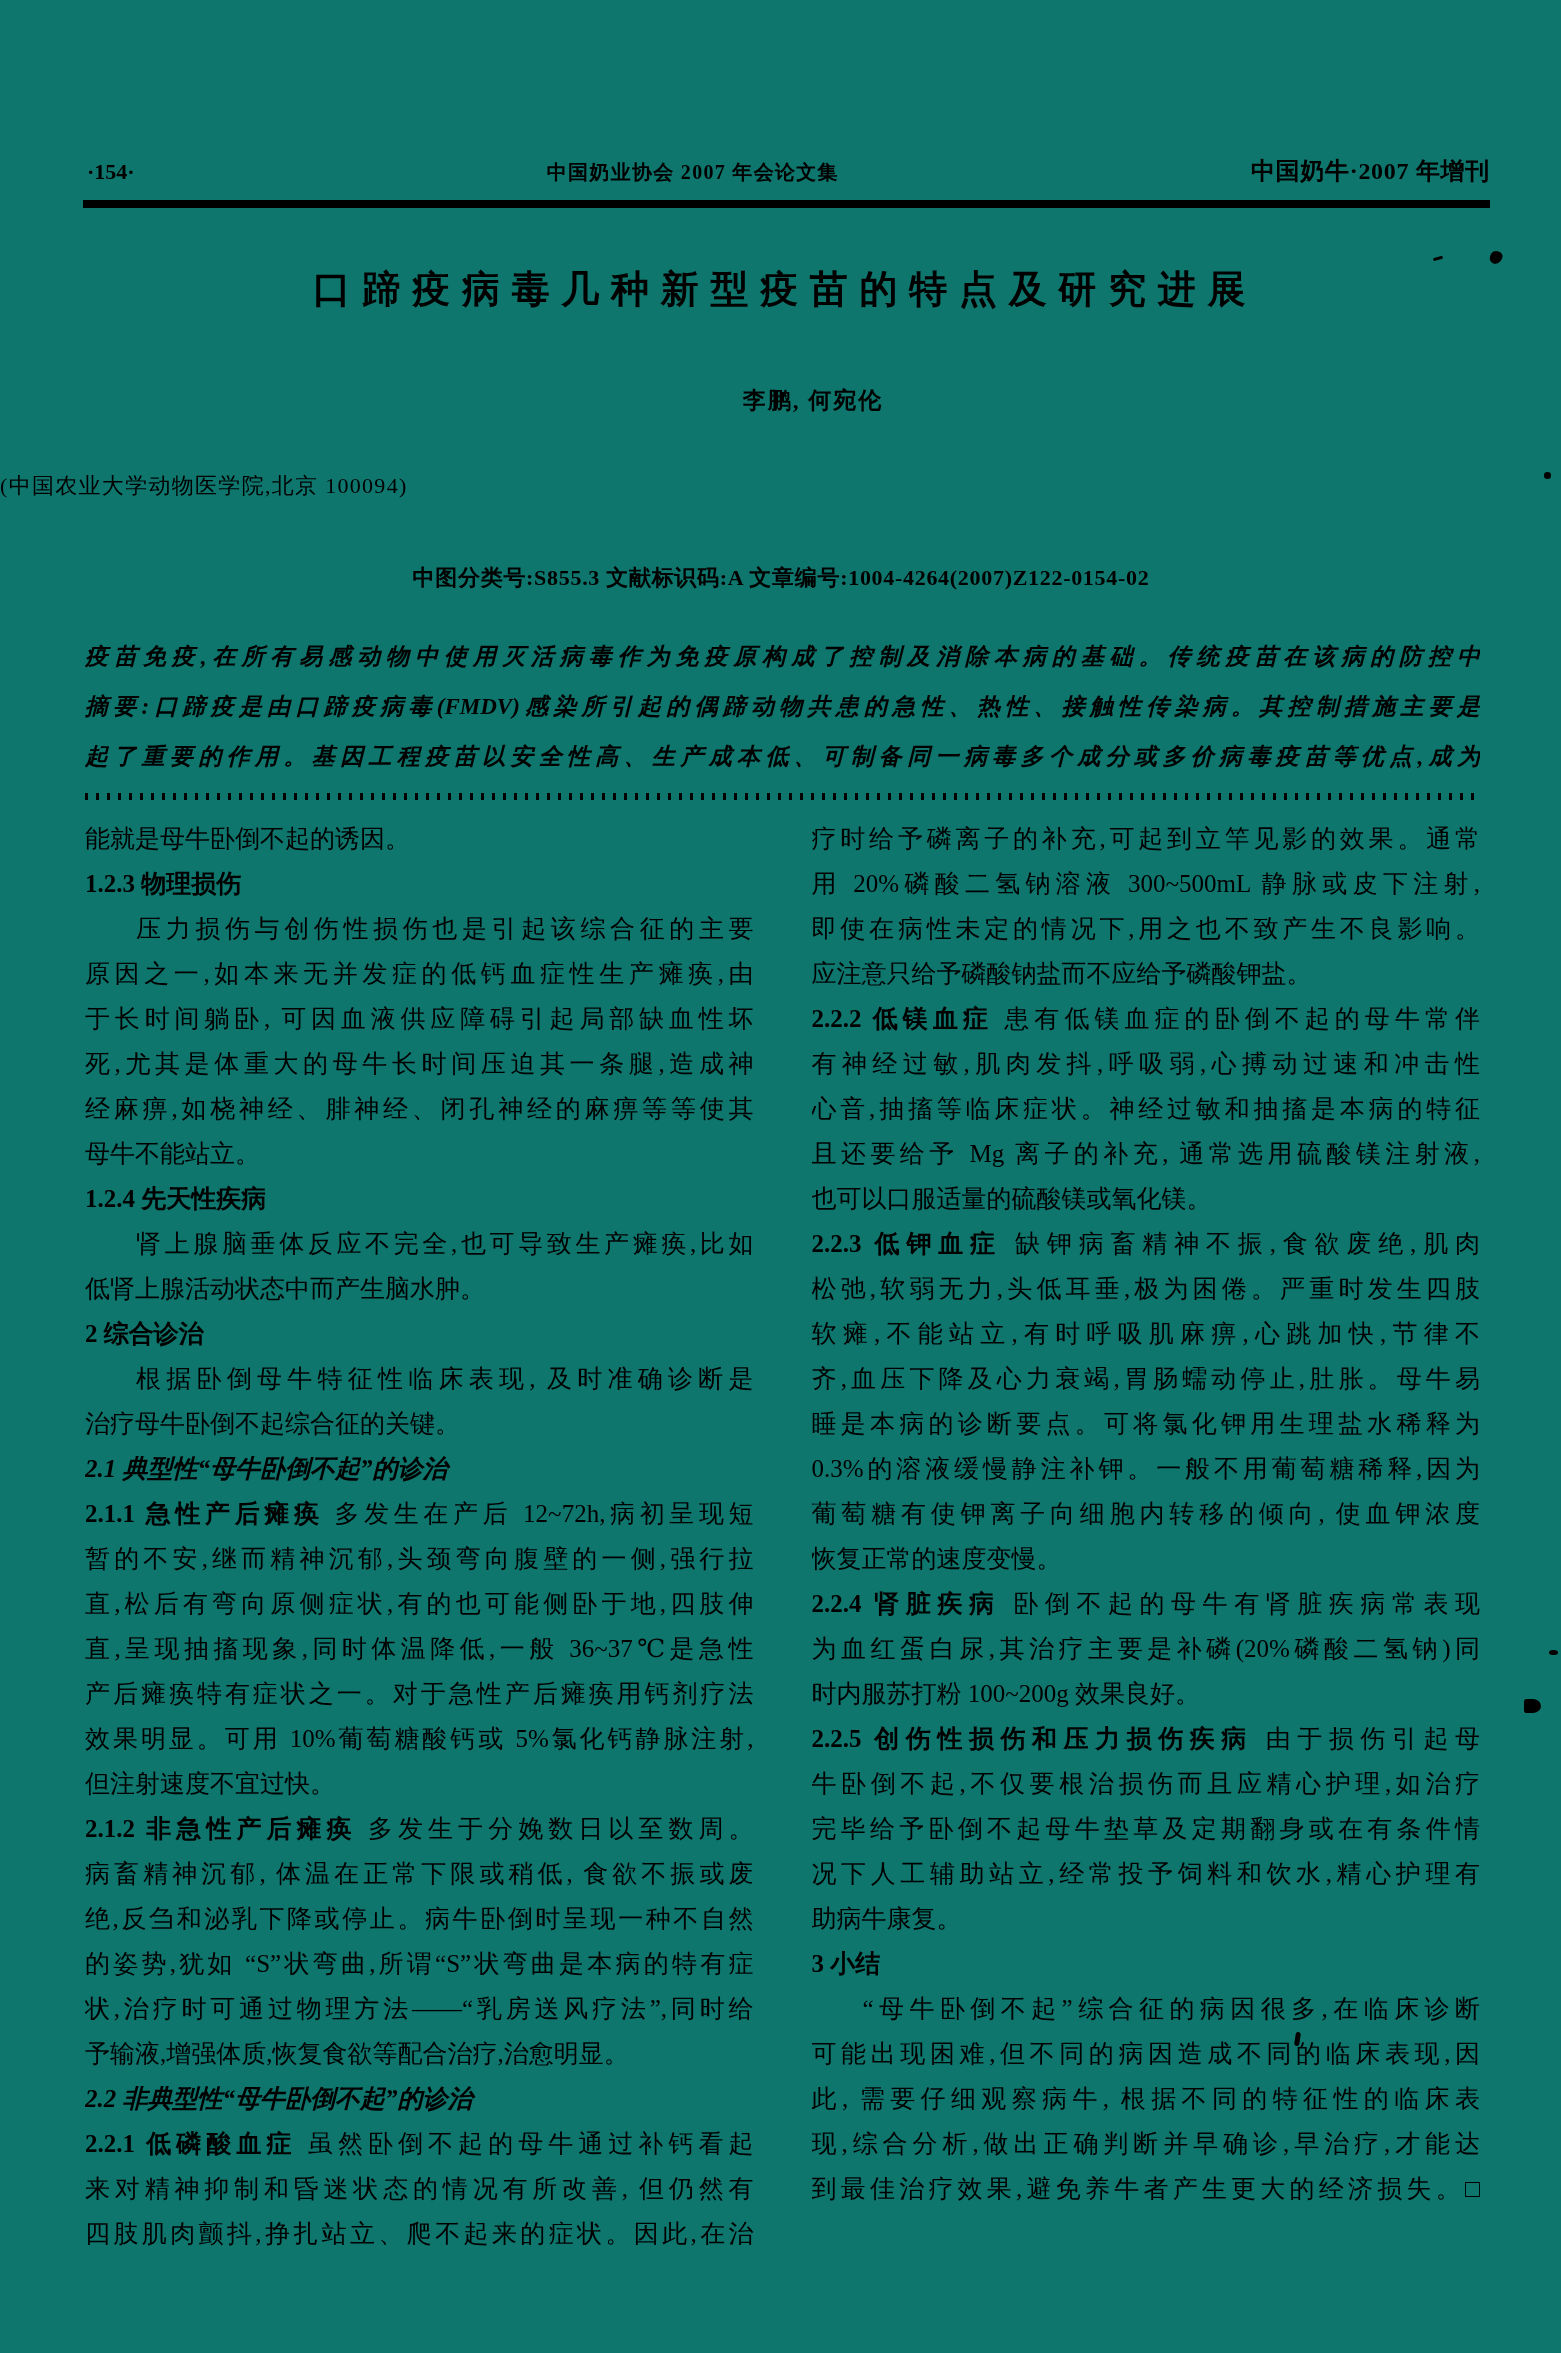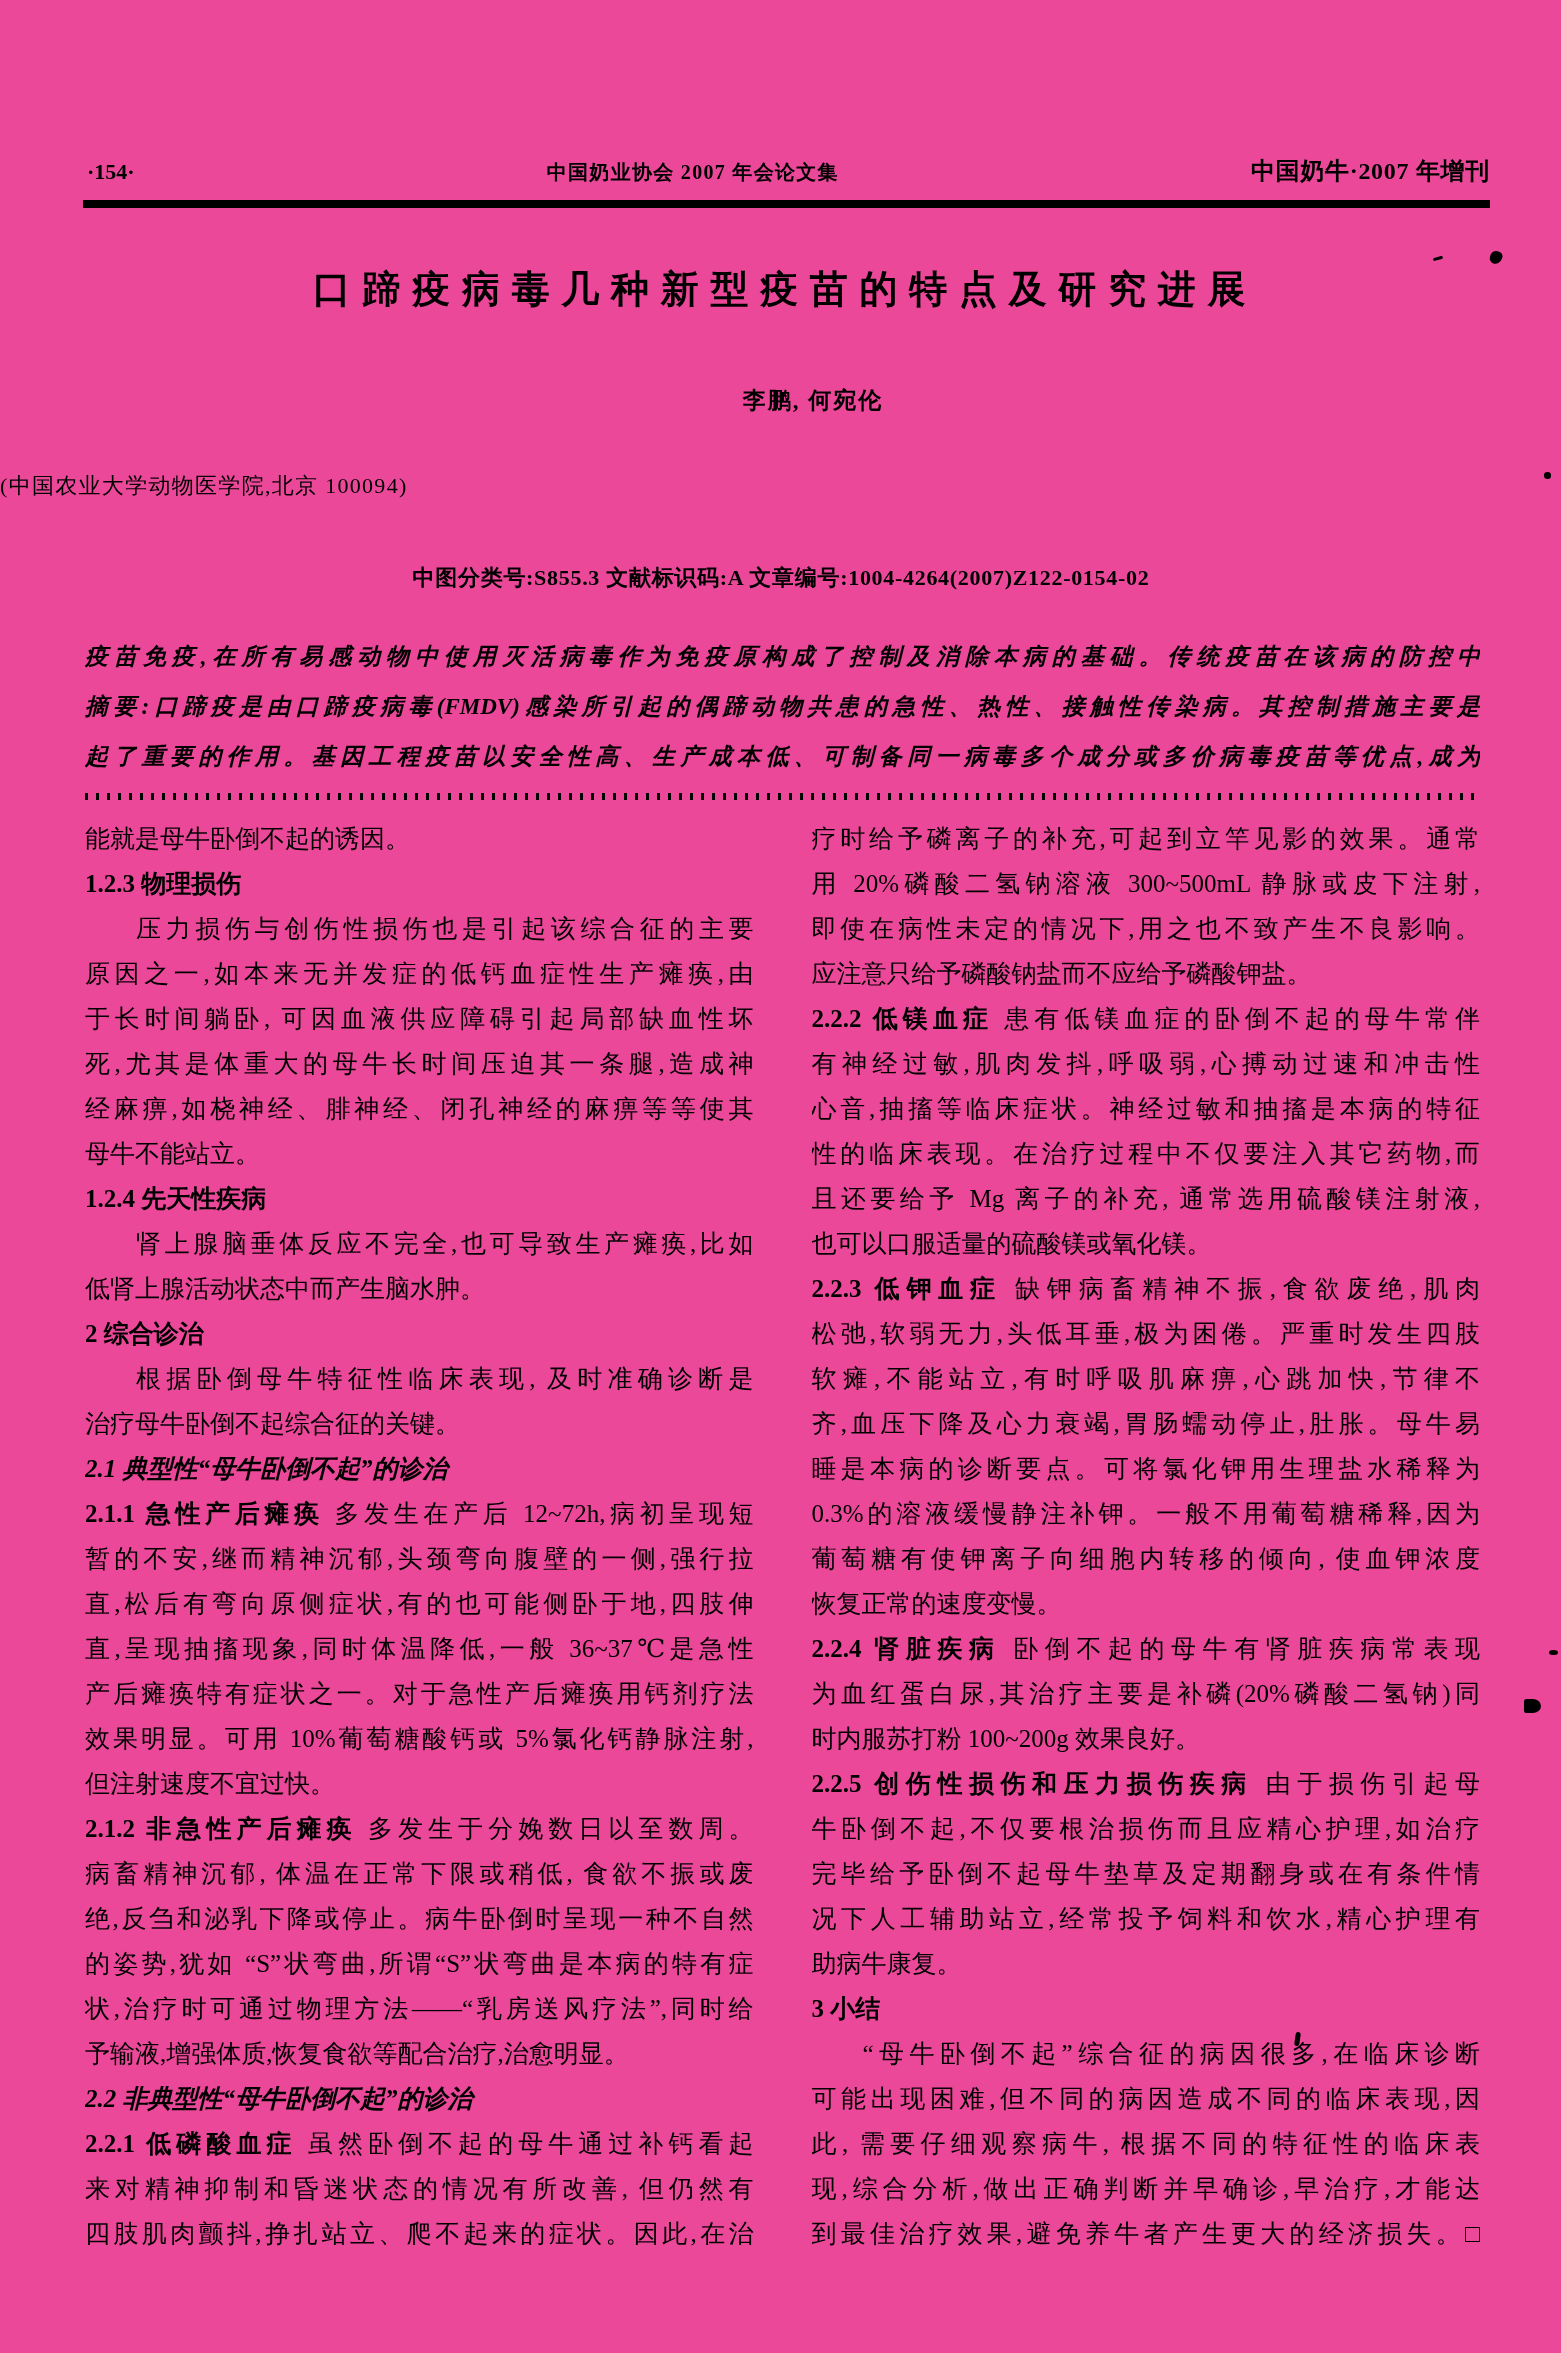--- a/index.html
+++ b/index.html
@@ -1,16 +1,16 @@
 <!DOCTYPE html>
 <html style="font-size:10.4px"><head>
 <meta charset="utf-8">
 <style>
   html,body{margin:0;padding:0;background:#ffffff;}
-  .page{position:relative;width:1562px;height:2354px;background:#ec4899;
+  .page{position:relative;width:1562px;height:2354px;background:#0f766e;
         font-family:"Liberation Serif","DejaVu Serif",serif;color:#000;overflow:hidden;}
 
   .header{position:absolute;top:155px;left:87px;width:1403px;display:flex;
           justify-content:space-between;align-items:baseline;font-weight:700;}
   .h-left{font-size:22px;}
   .h-center{font-size:20px;letter-spacing:1.3px;}
   .h-right{font-size:24px;letter-spacing:0.7px;}
 
   .rule{position:absolute;top:200px;left:83px;width:1407px;height:7.8px;background:#000;}
 
@@ -106,21 +106,20 @@
         <div class="line fill"><span>四肢肌肉颤抖,挣扎站立、爬不起来的症状。因此,在治</span></div>
       </div>
     <div class="col">
         <div class="line fill"><span>疗时给予磷离子的补充,可起到立竿见影的效果。通常</span></div>
         <div class="line fill"><span>用 20%磷酸二氢钠溶液 300~500mL 静脉或皮下注射,</span></div>
         <div class="line fill"><span>即使在病性未定的情况下,用之也不致产生不良影响。</span></div>
         <div class="line"><span>应注意只给予磷酸钠盐而不应给予磷酸钾盐。</span></div>
         <div class="line fill"><span class="b">2.2.2  低镁血症 </span><span>患有低镁血症的卧倒不起的母牛常伴</span></div>
         <div class="line fill"><span>有神经过敏,肌肉发抖,呼吸弱,心搏动过速和冲击性</span></div>
         <div class="line fill"><span>心音,抽搐等临床症状。神经过敏和抽搐是本病的特征</span></div>
-        <div class="line fill"><span>性的临床表现。在治疗过程中不仅要注入其它药物,而</span></div>
         <div class="line fill"><span>且还要给予 Mg 离子的补充, 通常选用硫酸镁注射液,</span></div>
         <div class="line"><span>也可以口服适量的硫酸镁或氧化镁。</span></div>
         <div class="line fill"><span class="b">2.2.3  低钾血症</span><span>  缺钾病畜精神不振,食欲废绝,肌肉</span></div>
         <div class="line fill"><span>松弛,软弱无力,头低耳垂,极为困倦。严重时发生四肢</span></div>
         <div class="line fill"><span>软瘫,不能站立,有时呼吸肌麻痹,心跳加快,节律不</span></div>
         <div class="line fill"><span>齐,血压下降及心力衰竭,胃肠蠕动停止,肚胀。母牛易</span></div>
         <div class="line fill"><span>睡是本病的诊断要点。可将氯化钾用生理盐水稀释为</span></div>
         <div class="line fill"><span>0.3%的溶液缓慢静注补钾。一般不用葡萄糖稀释,因为</span></div>
         <div class="line fill"><span>葡萄糖有使钾离子向细胞内转移的倾向, 使血钾浓度</span></div>
         <div class="line"><span>恢复正常的速度变慢。</span></div>

